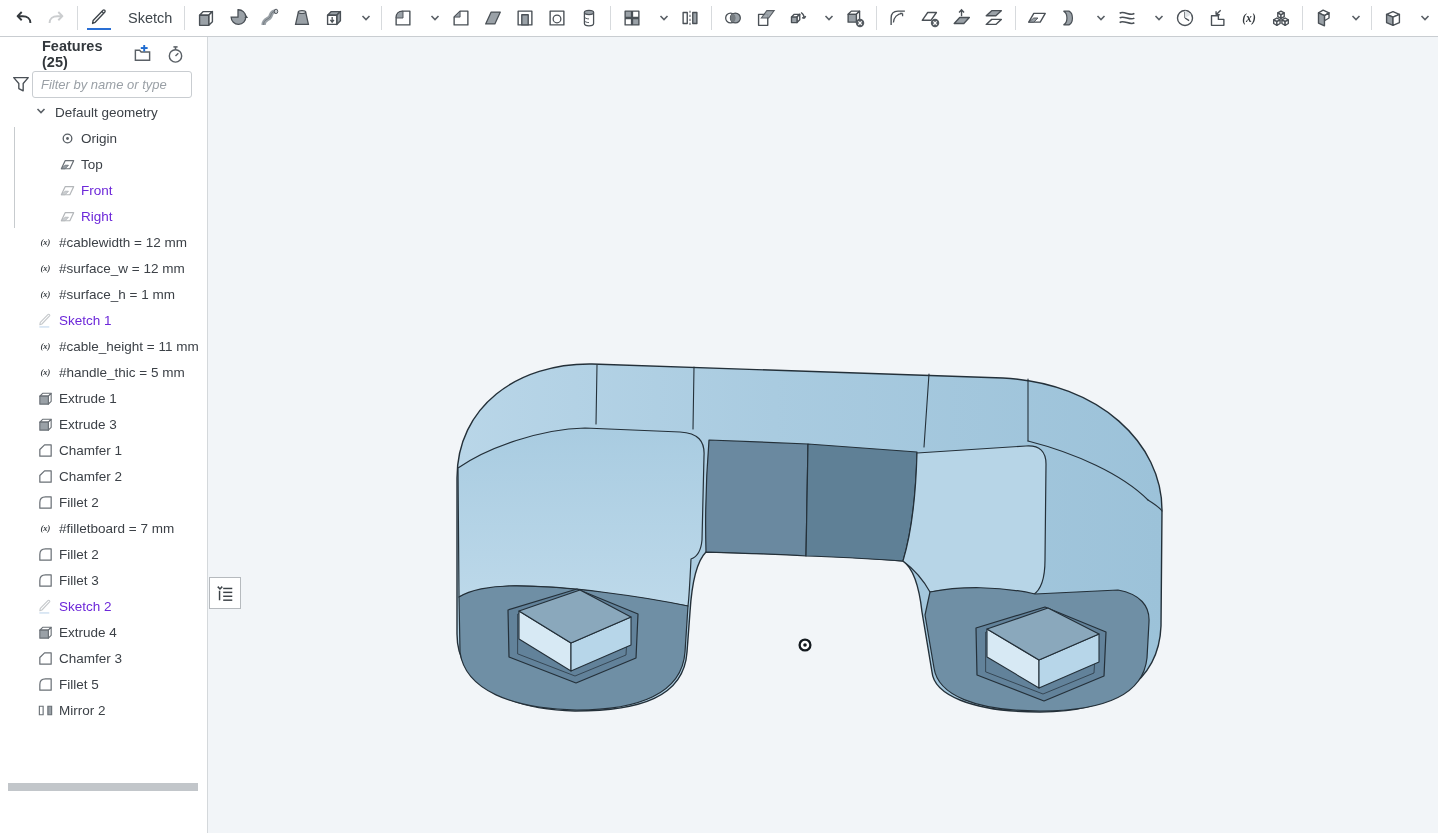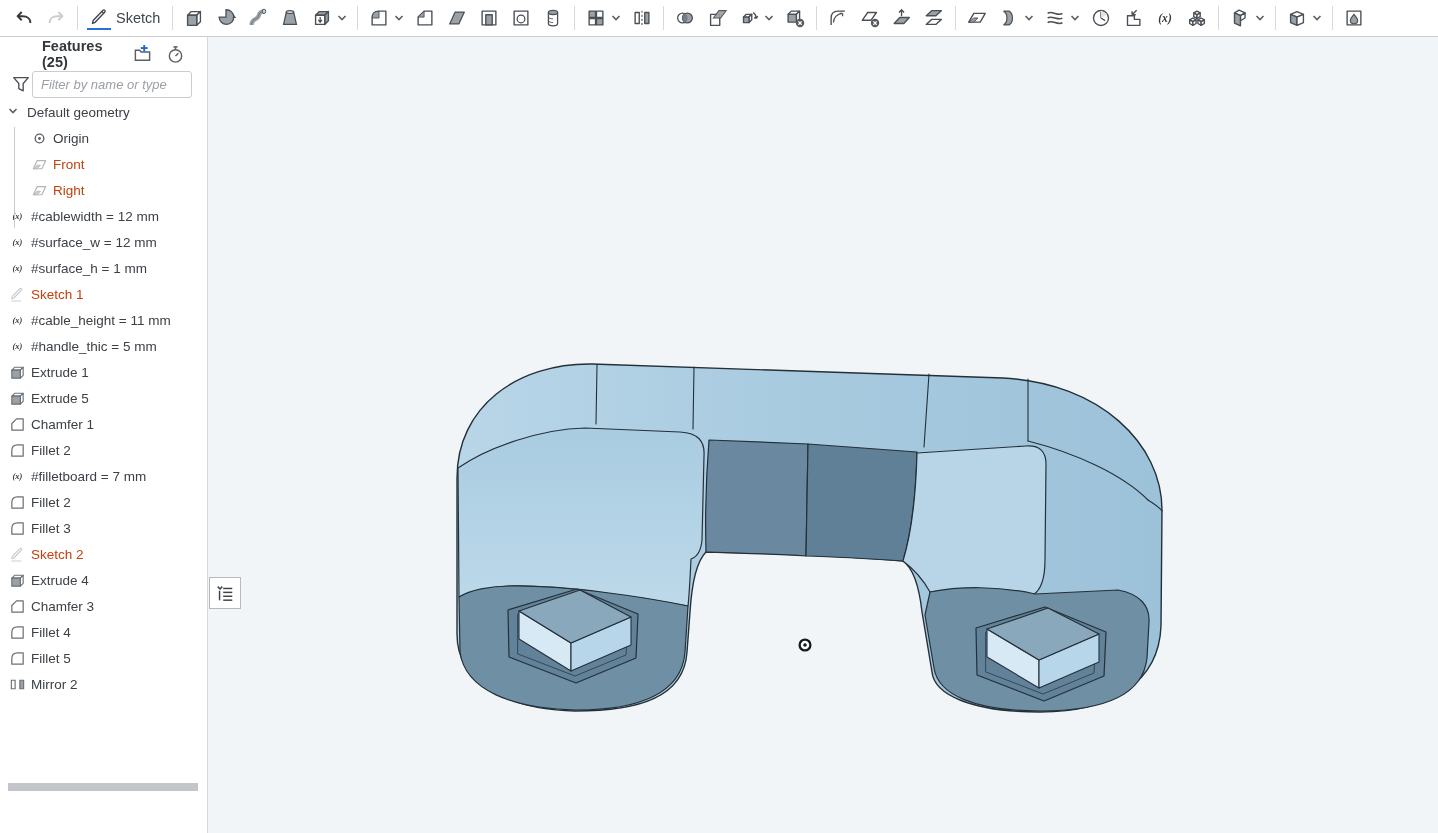--- a/index.html
+++ b/index.html
@@ -4,21 +4,21 @@
 <style>
   * { margin:0; padding:0; box-sizing:border-box; }
   html,body { width:1438px; height:833px; overflow:hidden;
     font-family:"Liberation Sans", sans-serif; background:#fff; }
 
   
   .toolbar { position:absolute; left:0; top:0; width:1438px; height:37px;
     background:#fff; border-bottom:1px solid #c9cdd1;
     display:flex; align-items:center; padding:0 0 0 8px; white-space:nowrap; overflow:hidden; }
   .tb-btn { height:30px; display:flex; align-items:center; padding:0 4px;
-    border-radius:3px; cursor:pointer; flex:0 0 auto; }
+    border-radius:3px; cursor:pointer; flex:0 0 auto;gap:12px; }
   .tb-ic { width:24px; height:24px; display:inline-flex; align-items:center; justify-content:center; }
   .tb-ic.underl { border-bottom:2px solid var(--accent); }
   .tb-btn.disabled { opacity:.45; }
   .tb-label { font-size:14.5px; color:#3f464c; margin:0 3px 0 5px; }
   .tb-dd { width:13px; height:24px; display:inline-flex; align-items:center; justify-content:center; margin-left:1px; }
   .tb-sep { width:1px; height:24px; background:#d7dadd; margin:0 5px; flex:0 0 auto; }
 
   
   .panel { position:absolute; left:0; top:37px; width:208px; height:796px;
     background:#fff; border-right:1px solid #d4d8db; }
@@ -29,22 +29,22 @@
   .panel-head .ph-ic + .ph-ic { margin-left:13px; }
   .filter-row { height:32px; display:flex; align-items:center; padding:2px 8px 0 10px; }
   .funnel { width:22px; height:22px; display:inline-flex; align-items:center; justify-content:center; cursor:pointer; }
   .filter-input { margin-left:0; width:160px; height:27px; border:1px solid #c9cdd1;
     border-radius:3px; padding:0 8px; font-size:13px; color:#3c4147; outline:none;
     font-family:"Liberation Sans", sans-serif; }
   .filter-input::placeholder { font-style:italic; color:#9aa0a6; }
 
   .tree { position:absolute; left:0; top:62px; width:100%; }
   .tree-row { height:26px; display:flex; align-items:center; font-size:13.5px;
-    color:#3c4147; cursor:pointer; position:relative; }
-  .tree-row.muted { color:#c2410c; }
+    color:#3c4147; cursor:pointer; position:relative;margin-left:28px; }
+  .tree-row.muted { color:#6d28d9; }
   .tree-row.muted .t-ic { opacity:.5; }
   .t-chev { width:14px; height:14px; margin-left:7px; display:inline-flex; }
   .t-ic { width:17px; height:17px; display:inline-flex; align-items:center; justify-content:center; flex:0 0 auto; }
   .lvl0 .t-ic { margin-left:9px; }
   .lvl1 .t-ic { margin-left:31px; }
   .t-label { margin-left:5px; }
   .group-label { margin-left:6px; }
   .tree-line { position:absolute; left:14px; top:90px; width:1px; height:101px; background:#c7cbce; }
 
   .hscroll { position:absolute; left:8px; top:746px; width:190px; height:8px;
@@ -452,20 +452,29 @@
       </div>
       <div class="tree-row lvl1">
         <span class="t-ic">
           <svg width="15" height="15" viewBox="0 0 16 16">
             <circle cx="8" cy="8" r="4.6" fill="none" stroke="#5a6066" stroke-width="1.4"></circle>
             <circle cx="8" cy="8" r="1.5" fill="#5a6066"></circle>
           </svg>
         </span>
         <span class="t-label">Origin</span>
       </div>
+      <div class="tree-row lvl1">
+        <span class="t-ic">
+          <svg width="17" height="17" viewBox="0 0 18 18">
+            <path d="M2.5,13.5 L6.5,5 L15.5,5 L11.5,13.5 Z" fill="#fff" stroke="#6a7076" stroke-width="1.3" stroke-linejoin="round"></path>
+            <path d="M2.5,13.5 L6.5,9.8 L10,9.8 L6.5,13.5 Z" fill="#9aa1a7" stroke="#6a7076" stroke-width="0.9"></path>
+          </svg>
+        </span>
+        <span class="t-label">Top</span>
+      </div>
       <div class="tree-row lvl1 muted">
         <span class="t-ic">
           <svg width="17" height="17" viewBox="0 0 18 18">
             <path d="M2.5,13.5 L6.5,5 L15.5,5 L11.5,13.5 Z" fill="#fff" stroke="#6a7076" stroke-width="1.3" stroke-linejoin="round"></path>
             <path d="M2.5,13.5 L6.5,9.8 L10,9.8 L6.5,13.5 Z" fill="#9aa1a7" stroke="#6a7076" stroke-width="0.9"></path>
           </svg>
         </span>
         <span class="t-label">Front</span>
       </div>
       <div class="tree-row lvl1 muted">
@@ -537,29 +546,37 @@
         <span class="t-label">Extrude 1</span>
       </div>
       <div class="tree-row lvl0">
         <span class="t-ic">
           <svg width="17" height="17" viewBox="0 0 18 18">
             <path d="M3,6.5 L6,3.5 L15,3.5 L12,6.5 Z" fill="#fff" stroke="#6a7076" stroke-width="1.2" stroke-linejoin="round"></path>
             <path d="M12,6.5 L15,3.5 L15,12 L12,15 Z" fill="#fff" stroke="#6a7076" stroke-width="1.2" stroke-linejoin="round"></path>
             <path d="M3,6.5 L12,6.5 L12,15 L3,15 Z" fill="#9aa1a7" stroke="#6a7076" stroke-width="1.2" stroke-linejoin="round"></path>
           </svg>
         </span>
-        <span class="t-label">Extrude 5</span>
+        <span class="t-label">Extrude 3</span>
       </div>
       <div class="tree-row lvl0">
         <span class="t-ic">
           <svg width="17" height="17" viewBox="0 0 18 18">
             <path d="M3,15 L3,8 L8,3 L15,3 L15,15 Z" fill="#fff" stroke="#6a7076" stroke-width="1.3" stroke-linejoin="round"></path>
           </svg>
         </span>
         <span class="t-label">Chamfer 1</span>
+      </div>
+      <div class="tree-row lvl0">
+        <span class="t-ic">
+          <svg width="17" height="17" viewBox="0 0 18 18">
+            <path d="M3,15 L3,8 L8,3 L15,3 L15,15 Z" fill="#fff" stroke="#6a7076" stroke-width="1.3" stroke-linejoin="round"></path>
+          </svg>
+        </span>
+        <span class="t-label">Chamfer 2</span>
       </div>
       <div class="tree-row lvl0">
         <span class="t-ic">
           <svg width="17" height="17" viewBox="0 0 18 18">
             <path d="M3,15 L3,9 Q3,3 9,3 L15,3 L15,15 Z" fill="#fff" stroke="#6a7076" stroke-width="1.3" stroke-linejoin="round"></path>
           </svg>
         </span>
         <span class="t-label">Fillet 2</span>
       </div>
       <div class="tree-row lvl0">
@@ -605,28 +622,20 @@
         </span>
         <span class="t-label">Extrude 4</span>
       </div>
       <div class="tree-row lvl0">
         <span class="t-ic">
           <svg width="17" height="17" viewBox="0 0 18 18">
             <path d="M3,15 L3,8 L8,3 L15,3 L15,15 Z" fill="#fff" stroke="#6a7076" stroke-width="1.3" stroke-linejoin="round"></path>
           </svg>
         </span>
         <span class="t-label">Chamfer 3</span>
-      </div>
-      <div class="tree-row lvl0">
-        <span class="t-ic">
-          <svg width="17" height="17" viewBox="0 0 18 18">
-            <path d="M3,15 L3,9 Q3,3 9,3 L15,3 L15,15 Z" fill="#fff" stroke="#6a7076" stroke-width="1.3" stroke-linejoin="round"></path>
-          </svg>
-        </span>
-        <span class="t-label">Fillet 4</span>
       </div>
       <div class="tree-row lvl0">
         <span class="t-ic">
           <svg width="17" height="17" viewBox="0 0 18 18">
             <path d="M3,15 L3,9 Q3,3 9,3 L15,3 L15,15 Z" fill="#fff" stroke="#6a7076" stroke-width="1.3" stroke-linejoin="round"></path>
           </svg>
         </span>
         <span class="t-label">Fillet 5</span>
       </div>
       <div class="tree-row lvl0">

